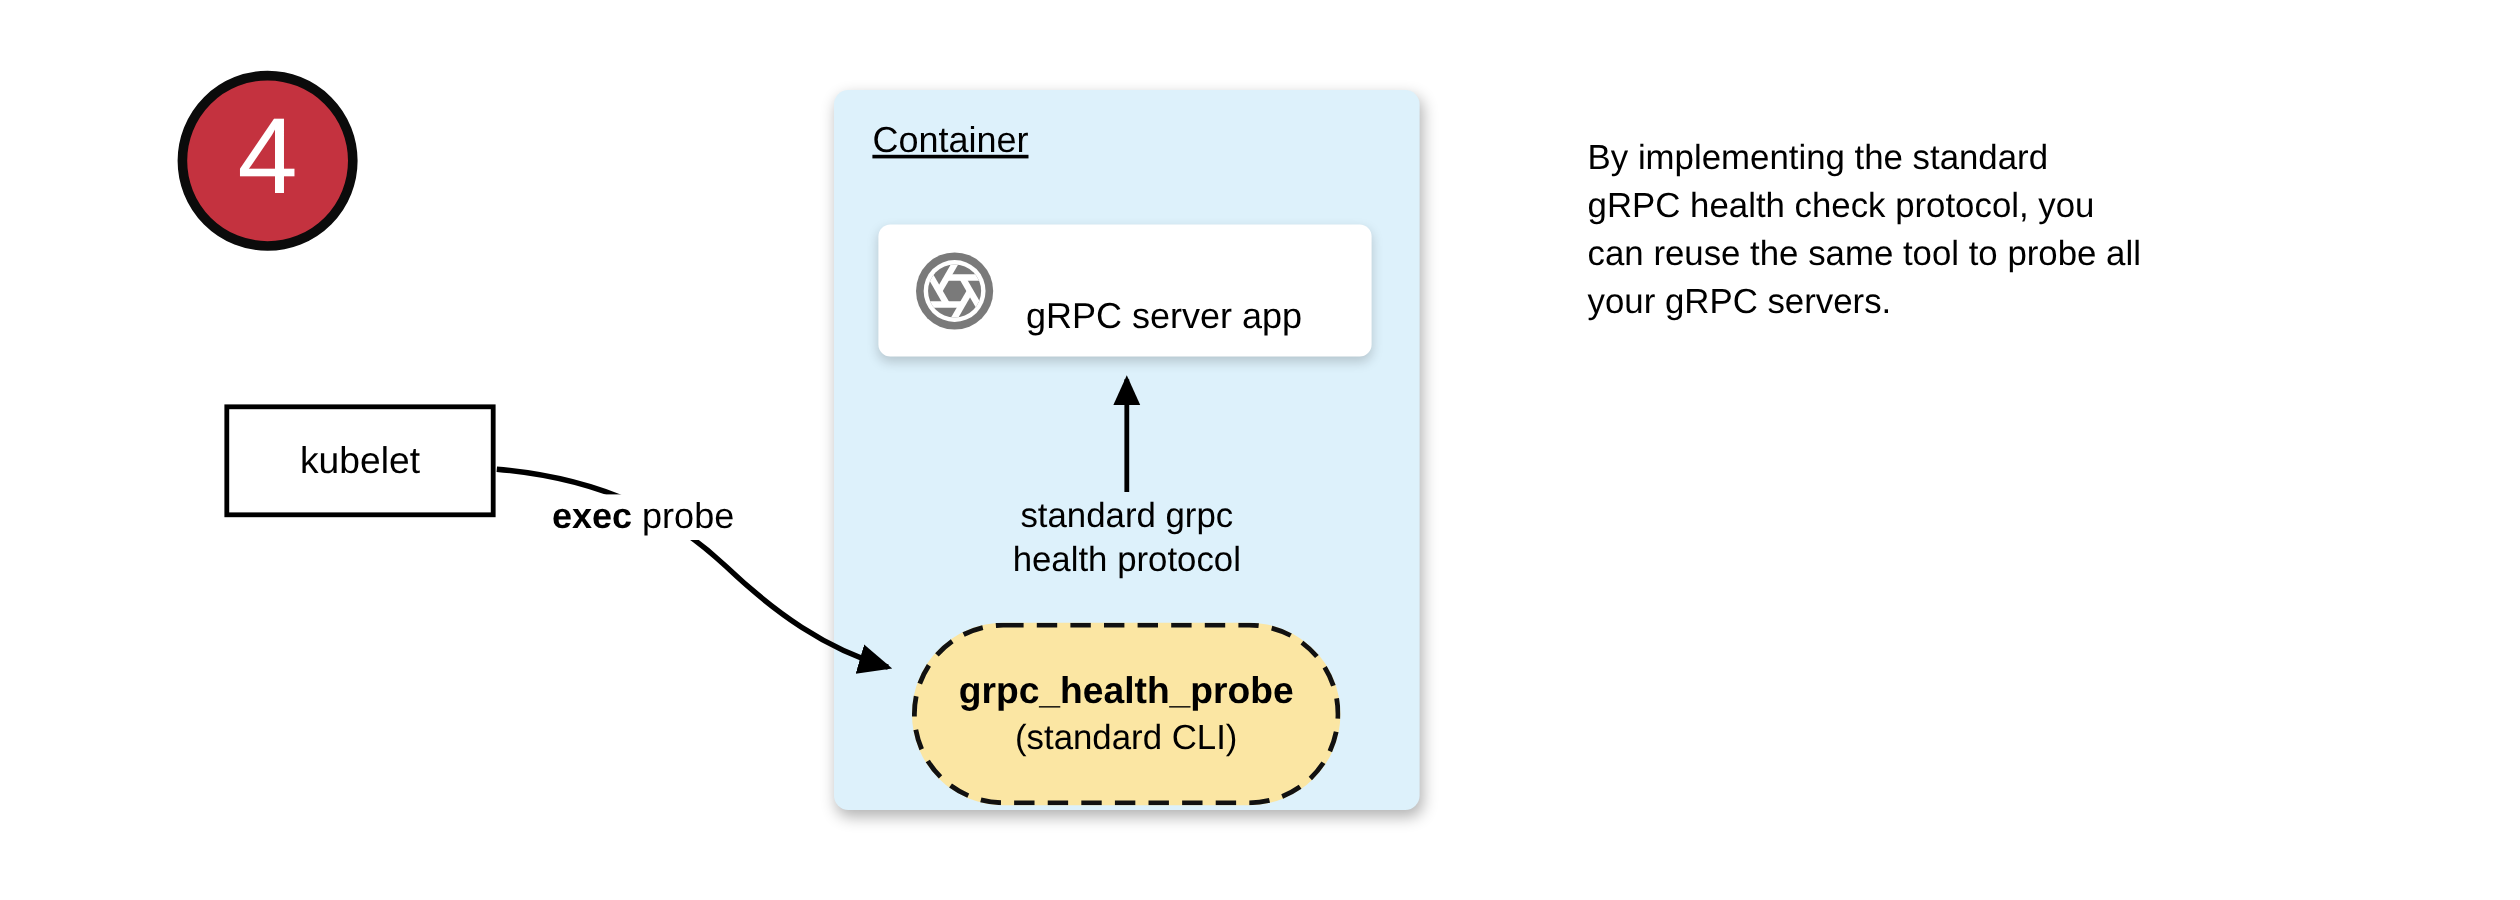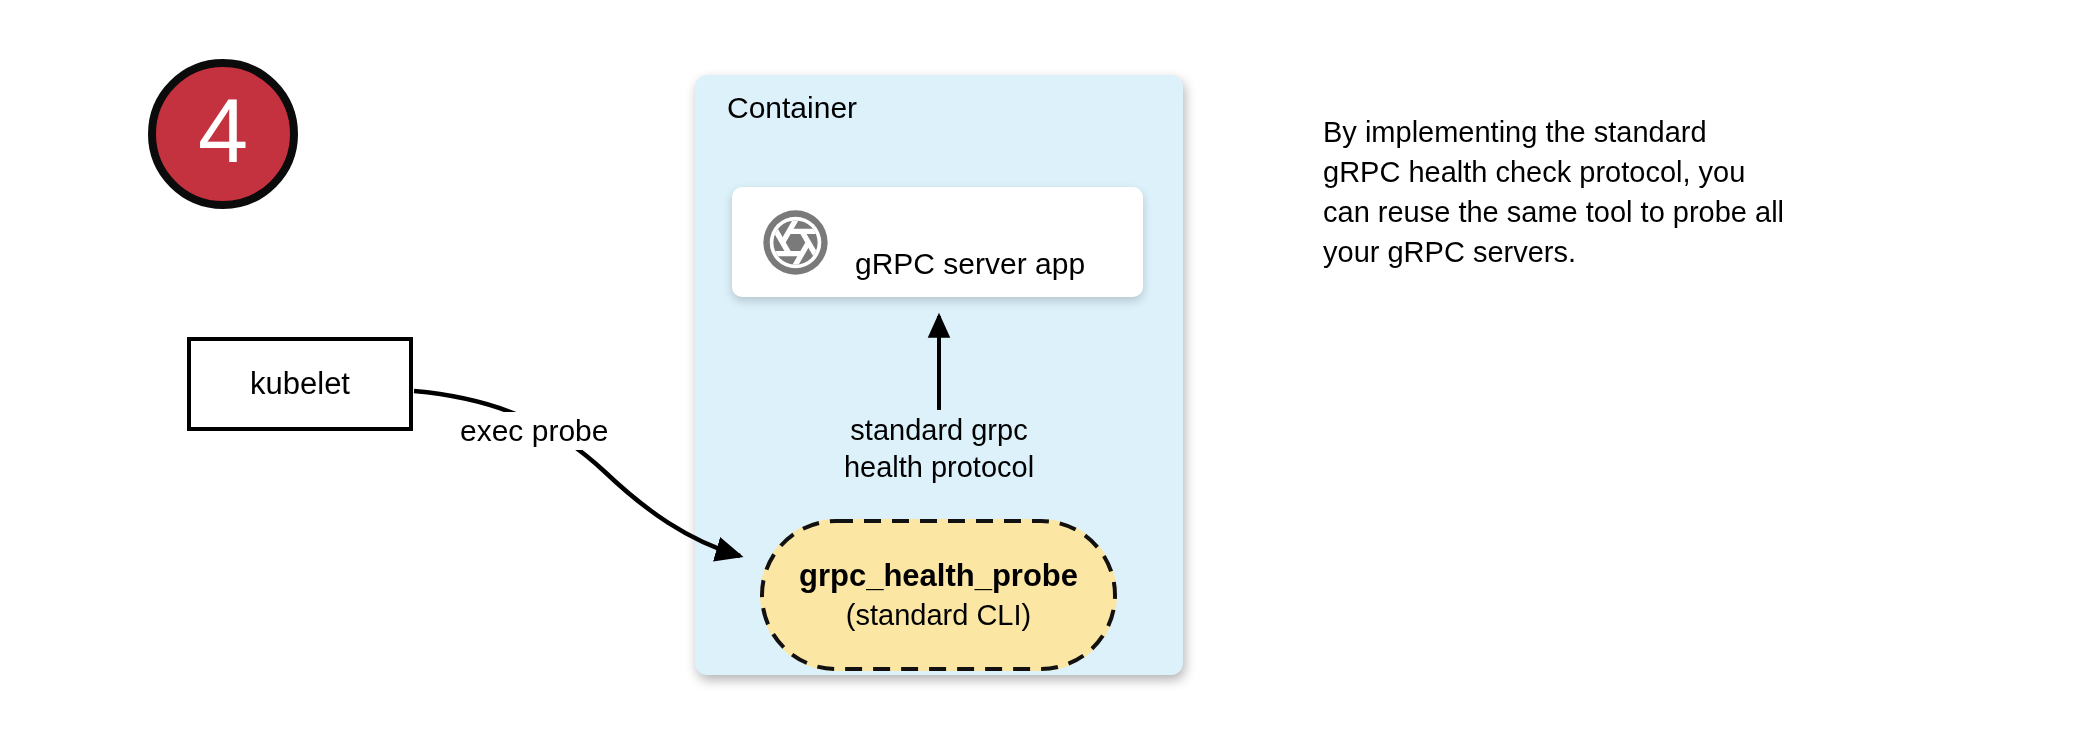--- a/index.html
+++ b/index.html
@@ -29,21 +29,21 @@
     font-size:31px;
   }
 
   
   .container-panel{
     position:absolute;left:695px;top:75px;width:488px;height:600px;
     background:var(--container-blue);border-radius:12px;
     box-shadow:2px 5px 12px rgba(0,0,0,0.30);
   }
   .container-title{
-    position:absolute;left:32px;top:16px;font-size:30px;
+    position:absolute;left:32px;top:26px;font-size:30px;text-decoration:underline;
   }
 
   
   .server-box{
     position:absolute;left:37px;top:112px;width:411px;height:110px;
     background:#ffffff;border-radius:10px;
     box-shadow:0 4px 10px rgba(0,0,0,0.18);
     display:flex;align-items:center;gap:26px;padding-left:30px;
   }
   .aperture{width:67px;height:67px;flex:0 0 auto;}
@@ -65,21 +65,21 @@
   
   .protocol-label{
     position:absolute;left:939px;top:369px;transform:translateX(-50%);
     background:var(--container-blue);padding:2px 10px;
     font-size:29px;line-height:37px;text-align:center;white-space:pre-line;margin-top:41px;
   }
   .exec-label{
     position:absolute;left:452px;top:412px;
     background:#ffffff;padding:2px 8px;font-size:30px;white-space:pre;
   }
-  .exec-label b{font-weight:normal;}
+  .exec-label b{font-weight:bold;}
 
   
   .note{
     position:absolute;left:1323px;top:112px;width:610px;
     font-size:29px;line-height:40px;white-space:pre-line;
   }
 </style>
 </head>
 <body>
 

